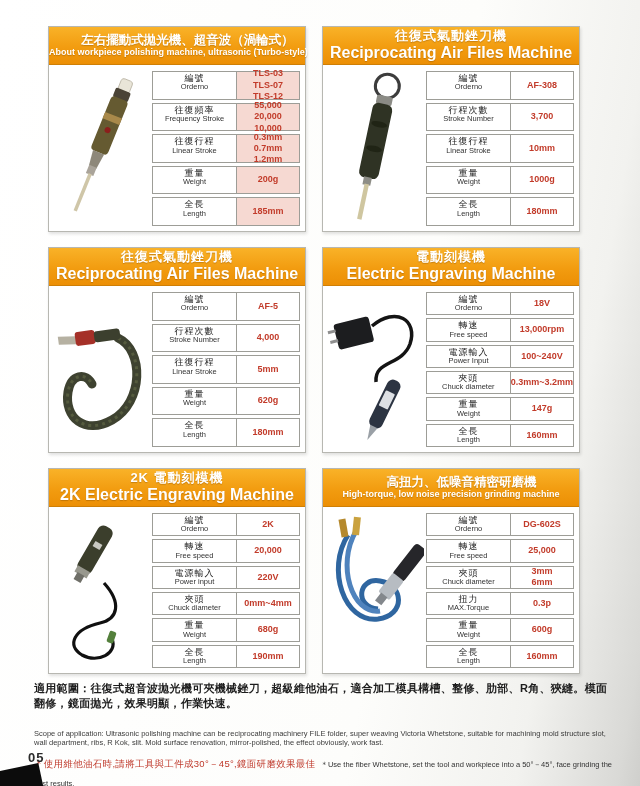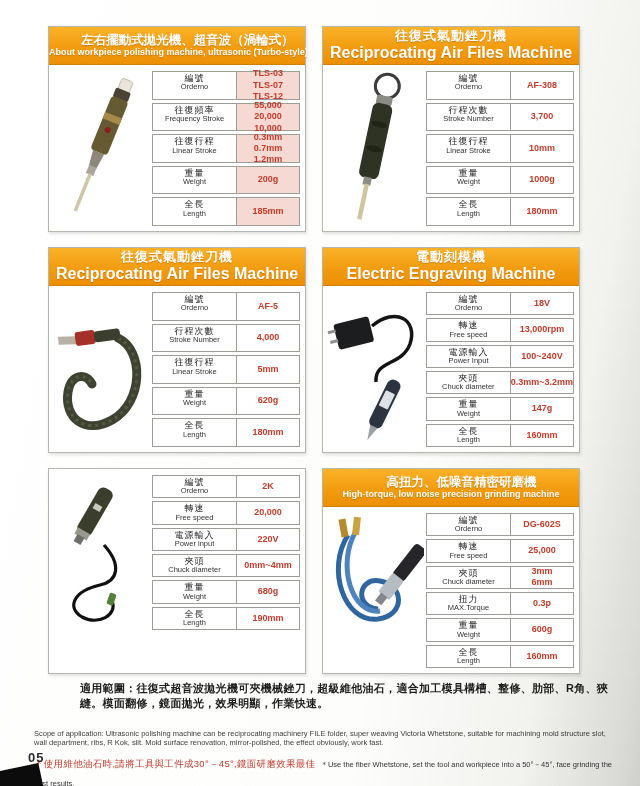--- a/index.html
+++ b/index.html
@@ -59,21 +59,21 @@
   .panel--tls .spec-value{background:#f6d9d2;}
   
   #panel-1{left:48px;top:26px;}
   #panel-2{left:322px;top:26px;}
   #panel-3{left:48px;top:247px;}
   #panel-4{left:322px;top:247px;}
   #panel-5{left:48px;top:468px;}
   #panel-6{left:322px;top:468px;}
   
   .footer{position:absolute;left:34px;top:681px;width:578px;}
-  .usage{font-size:11px;font-weight:bold;color:#1d1d1d;line-height:1.35;letter-spacing:0.3px;margin-left:46px;}
+  .usage{font-size:11px;font-weight:bold;color:#1d1d1d;line-height:1.35;letter-spacing:0.3px;}
   .scope{font-size:7.5px;color:#3c3c3c;line-height:1.3;margin-top:18px;}
   .note{margin-top:4px;line-height:1.2;}
   .note-zh{font-size:9.5px;font-weight:normal;color:#bf392b;letter-spacing:0.3px;}
   .note-en{font-size:7.5px;color:#333;margin-left:5px;font-weight:normal;}
   
   .page-num{position:absolute;left:28px;top:750px;font-size:13px;font-weight:bold;color:#2b2b2b;letter-spacing:1px;}
   .corner-mark{
     position:absolute;left:-10px;top:768px;width:52px;height:30px;
     background:#0c0c0c;transform:rotate(-12deg);
   }
@@ -327,20 +327,24 @@
               <span class="zh">全長</span>
               <span class="en">Length</span>
             </div>
             <div class="spec-value">160mm</div>
           </div>
       </div>
     </div>
   </section>
 
   <section class="panel" id="panel-5">
+    <header class="panel-header">
+      <div class="title-zh">2K 電動刻模機</div>
+      <div class="title-en">2K Electric Engraving Machine</div>
+    </header>
     <div class="panel-body">
       <div class="photo">
         <svg width="98" height="160" viewBox="0 0 98 160">
           <g transform="rotate(30 40 44)">
             <rect x="32" y="12" width="16" height="52" rx="6" fill="#3b3e2c"></rect>
             <rect x="33" y="60" width="14" height="7" fill="#98988e"></rect>
             <rect x="36" y="66" width="8" height="8" fill="#6f6f68"></rect>
             <rect x="36" y="30" width="8" height="6" fill="#c9c9c2"></rect>
           </g>
           <path d="M52,72 C70,92 66,108 48,112 C22,118 14,134 30,144 C46,153 66,142 60,128" fill="none" stroke="#101010" stroke-width="3.2"></path>

